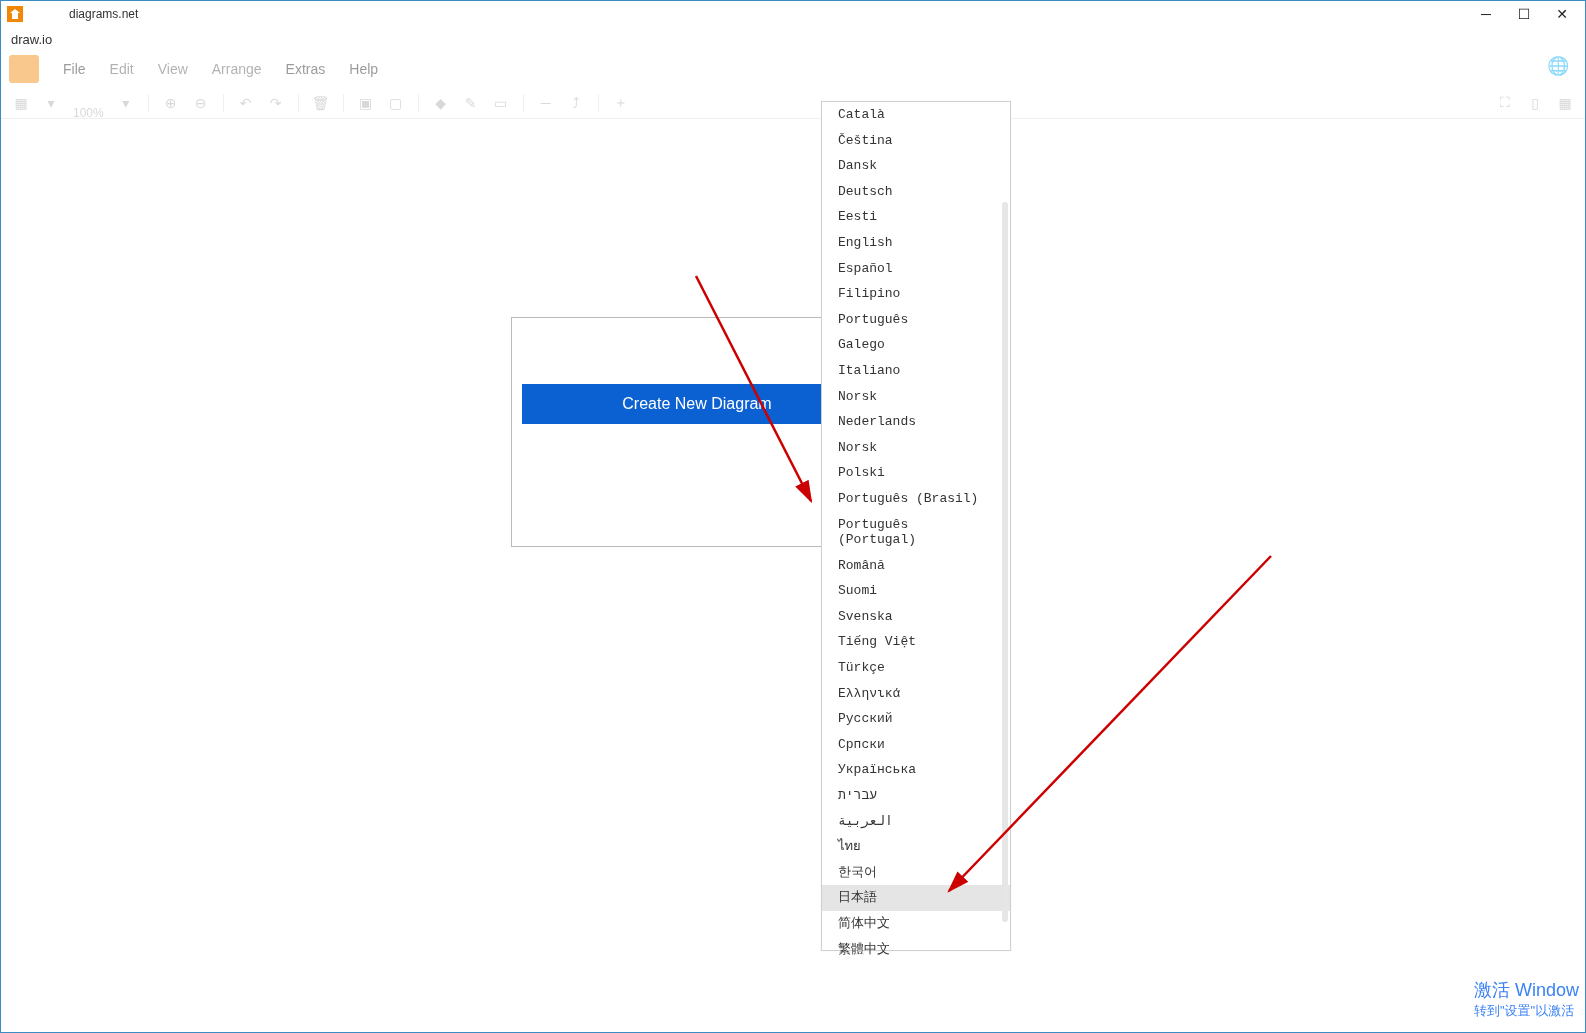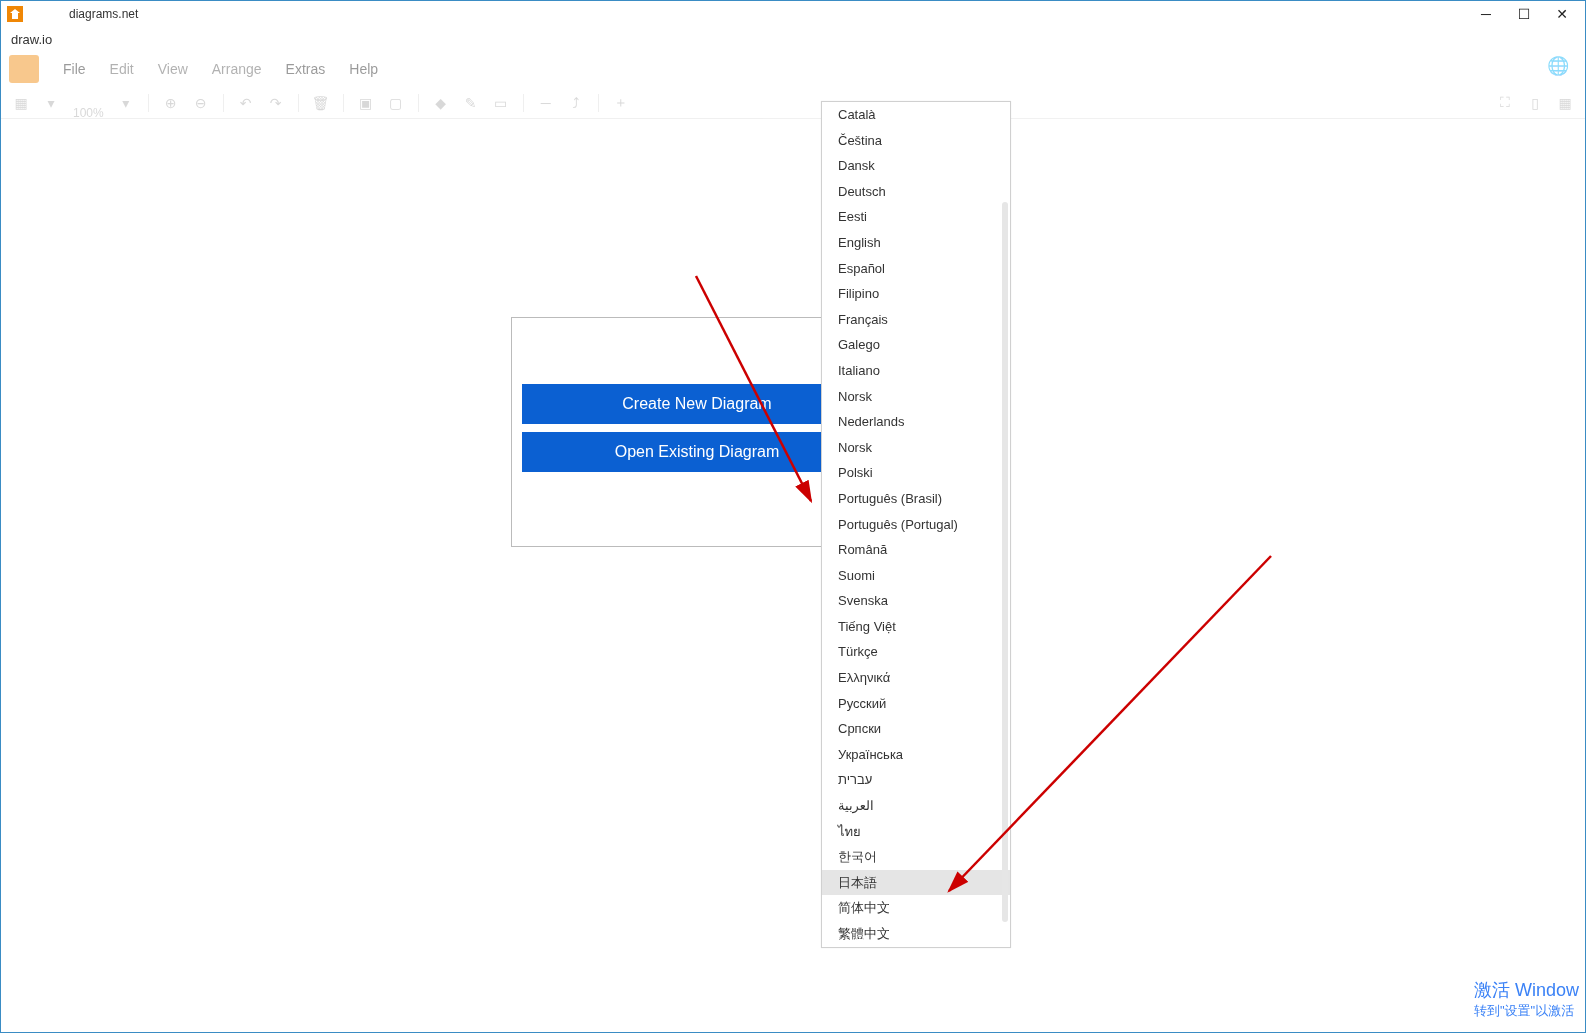--- a/index.html
+++ b/index.html
@@ -178,20 +178,21 @@
       z-index: 10;
       max-height: 850px;
       font-size: 13px;
       box-shadow: 0 0 1px rgba(0,0,0,0.1);
     }
     .lang-item {
       padding: 5px 16px;
       color: #333;
       cursor: pointer;
       line-height: 1.2;
+      font-family: Liberation Mono, monospace;
     }
     .lang-item:hover, .lang-item.highlighted {
       background: #e5e5e5;
     }
     .lang-scrollbar {
       position: absolute;
       right: 2px;
       top: 100px;
       width: 6px;
       height: 720px;
@@ -273,21 +274,20 @@
         <div class="tb-btn">⛶</div>
         <div class="tb-btn">▯</div>
         <div class="tb-btn">▦</div>
       </div>
     </div>
     <div class="globe-icon">🌐</div>
   </div>
 
   <div class="splash-dialog">
     <button class="splash-button">Create New Diagram</button>
-    <button class="splash-button">Open Existing Diagram</button>
     <div class="splash-footer">Language</div>
   </div>
 
   <div class="watermark">
     <div class="wm-icon"></div>
     <div>
       <span class="wm-text">安下载</span>
       <span class="wm-sub">anxz.com</span>
     </div>
   </div>
@@ -296,21 +296,21 @@
     <div class="lang-scrollbar"></div>
     <div id="lang-list">
         <div class="lang-item">Català</div>
         <div class="lang-item">Čeština</div>
         <div class="lang-item">Dansk</div>
         <div class="lang-item">Deutsch</div>
         <div class="lang-item">Eesti</div>
         <div class="lang-item">English</div>
         <div class="lang-item">Español</div>
         <div class="lang-item">Filipino</div>
-        <div class="lang-item">Français</div>
+        <div class="lang-item">Português</div>
         <div class="lang-item">Galego</div>
         <div class="lang-item">Italiano</div>
         <div class="lang-item">Norsk</div>
         <div class="lang-item">Nederlands</div>
         <div class="lang-item">Norsk</div>
         <div class="lang-item">Polski</div>
         <div class="lang-item">Português (Brasil)</div>
         <div class="lang-item">Português (Portugal)</div>
         <div class="lang-item">Română</div>
         <div class="lang-item">Suomi</div>

